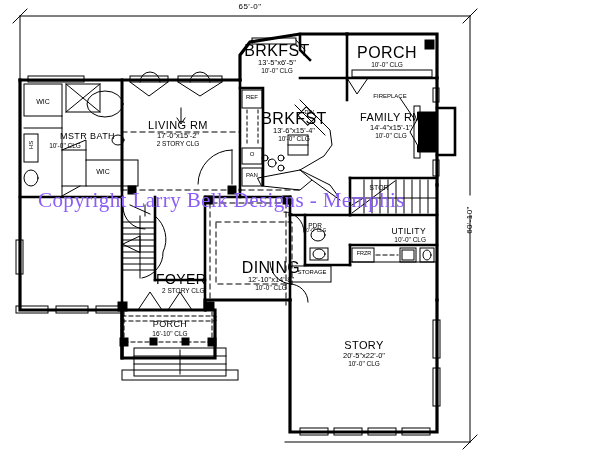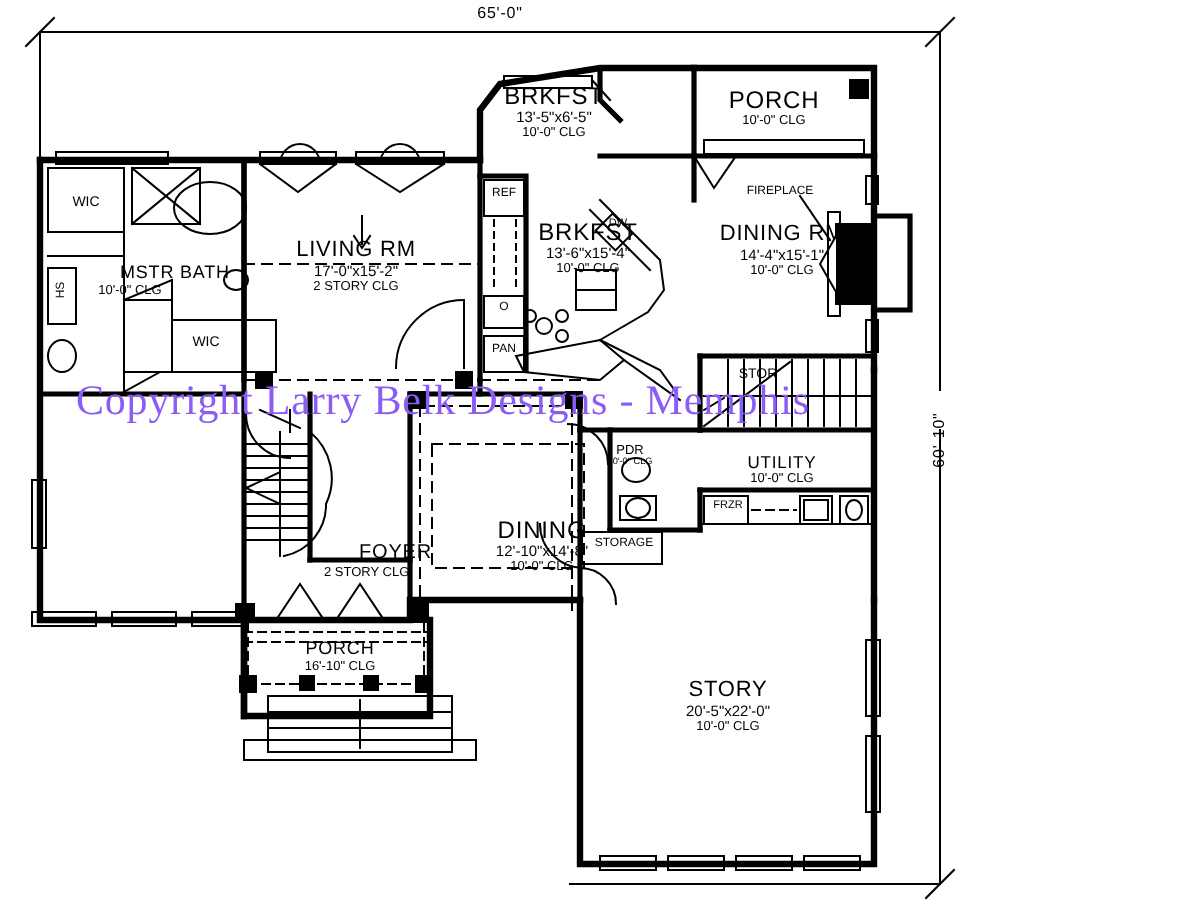--- a/index.html
+++ b/index.html
@@ -13,21 +13,21 @@
     position:absolute;left:38px;top:188px;
     font-family:"Liberation Serif", serif;
     font-size:21px;color:#8b5cf6;white-space:nowrap;
     letter-spacing:.4px;
   }
 
   
   .lbl{position:absolute;text-align:center;white-space:nowrap;
        font-family:"Liberation Sans", sans-serif;color:#000;
        line-height:1.08;letter-spacing:.4px;}
-  .name{font-size:12px;}
+  .name{font-size:16px;}
   .name.big{font-size:11px;}
   .dim{font-size:7.5px;letter-spacing:0px;}
   .clg{font-size:6.5px;letter-spacing:0px;}
   .tiny{font-size:5.5px;letter-spacing:0px;}
   .micro{font-size:4.6px;letter-spacing:0px;}
   .dimline{font-size:8px;}
   .vert{transform:rotate(-90deg);transform-origin:left top;}
 </style>
 </head>
 <body>
@@ -301,48 +301,48 @@
     <div class="clg">2 STORY CLG</div>
   </div>
 
   <div class="lbl" style="left:256px;top:110px;width:76px;">
     <div class="name">BRKFST</div>
     <div class="dim">13'-6"x15'-4"</div>
     <div class="clg">10'-0" CLG</div>
   </div>
 
   <div class="lbl" style="left:345px;top:112px;width:92px;">
-    <div class="name big">DINING  RM</div>
+    <div class="name big">FAMILY  RM</div>
     <div class="dim">14'-4"x15'-1"</div>
     <div class="clg">10'-0" CLG</div>
   </div>
 
   <div class="lbl" style="left:26px;top:132px;width:78px;">
     <div class="name" style="font-size:9px;padding-left:34px;">MSTR  BATH</div>
     <div class="clg">10'-0" CLG</div>
   </div>
 
 
   <div class="lbl" style="left:231px;top:236px;width:80px;margin-top:23px;">
     <div class="name">DINING</div>
     <div class="dim">12'-10"x14'-8"</div>
     <div class="clg">10'-0" CLG</div>
   </div>
 
   <div class="lbl" style="left:156px;top:272px;width:60px;text-align:left;">
-    <div class="name" style="font-size:10px;text-align:right;">FOYER</div>
+    <div class="name" style="font-size:14px;">FOYER</div>
     <div class="clg" style="padding-left:6px;">2 STORY CLG</div>
   </div>
 
   <div class="lbl" style="left:134px;top:320px;width:72px;">
     <div class="name" style="font-size:9px;">PORCH</div>
     <div class="clg">16'-10" CLG</div>
   </div>
 
-  <div class="lbl" style="left:356px;top:227px;width:70px;">
+  <div class="lbl" style="left:356px;top:227px;width:70px;text-align:right;">
     <div class="name" style="font-size:8.5px;">UTILITY</div>
     <div class="clg">10'-0" CLG</div>
   </div>
 
   <div class="lbl" style="left:302px;top:222px;width:26px;">
     <div class="tiny" style="font-size:6.5px;">PDR</div>
     <div class="micro">10'-0" CLG</div>
   </div>
 
   <div class="lbl" style="left:320px;top:340px;width:88px;">

